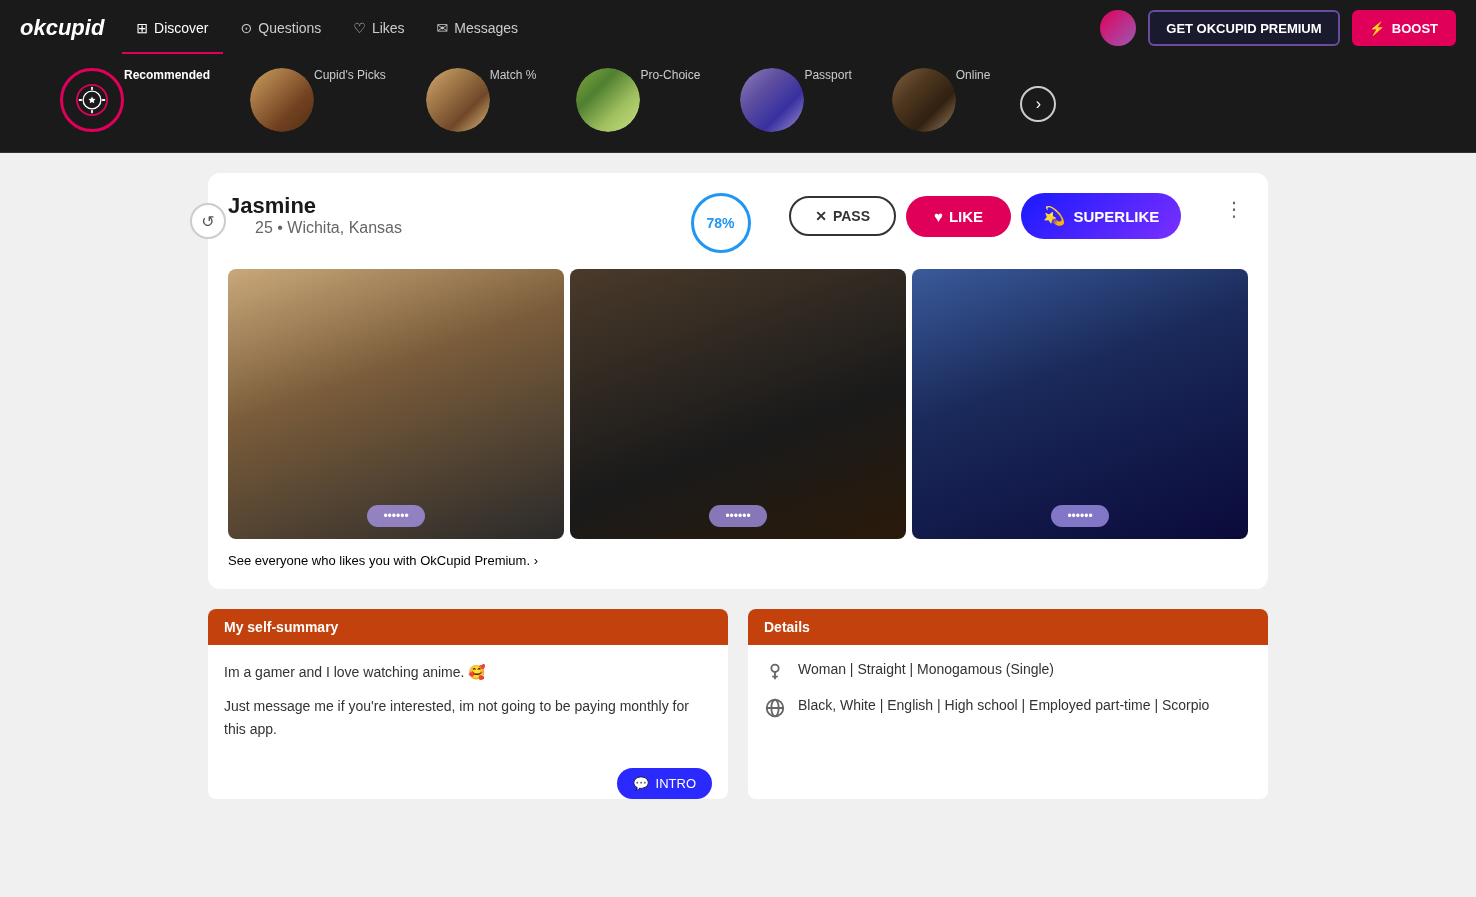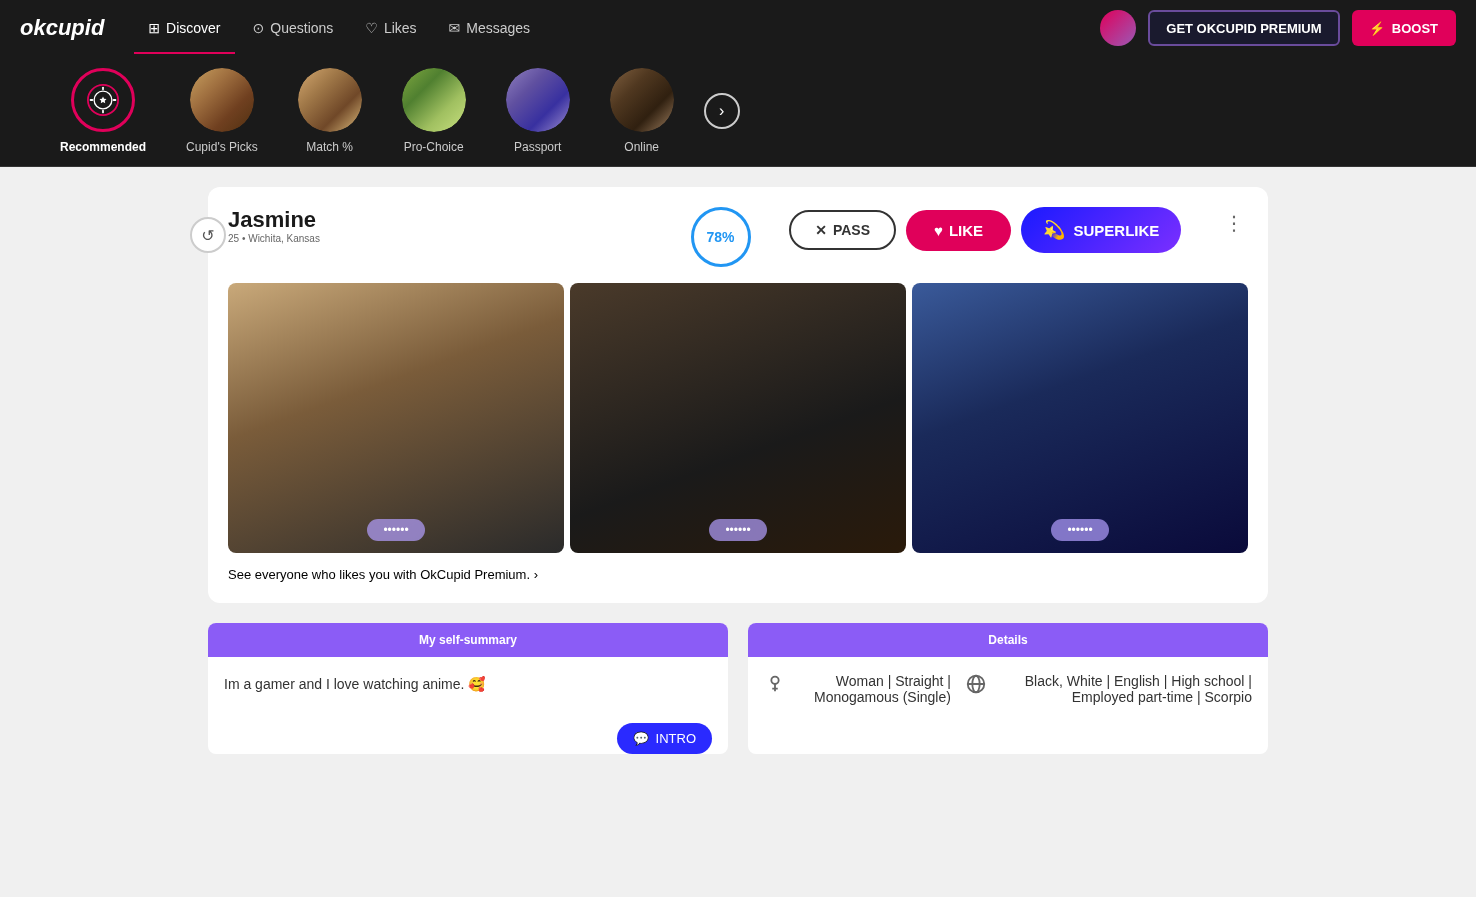--- a/index.html
+++ b/index.html
@@ -12,21 +12,21 @@
       align-items: center;
       padding: 0 20px;
       height: 56px;
       position: relative;
       z-index: 10;
     }
     .logo {
       color: white;
       font-size: 22px;
       font-weight: bold;
-      margin-right: 30px;
+      margin-right: 18px;
       font-style: italic;
     }
     .nav {
       display: flex;
       align-items: center;
       gap: 4px;
       flex: 1;
     }
     .nav-item {
       color: #ccc;
@@ -96,22 +96,21 @@
       border-bottom: 1px solid #333;
       overflow-x: auto;
     }
     .category-items {
       display: flex;
       align-items: center;
       gap: 0;
     }
     .category-item {
       display: flex;
-      flex-direction: column;
-      align-items: center;
+      flex-direction: row;
       padding: 12px 20px;
       cursor: pointer;
       min-width: 100px;
     }
     .category-item .cat-icon {
       width: 64px;
       height: 64px;
       border-radius: 50%;
       margin-bottom: 8px;
       overflow: hidden;
@@ -197,22 +196,23 @@
     }
     .profile-name-area {
       flex: 1;
     }
     .profile-name {
       font-size: 22px;
       font-weight: 700;
       color: #1a1a1a;
     }
     .profile-sub {
-      font-size: 10px;
+      font-size: 16px;
       color: #666;
+      margin-left: 27px;
     }
     .match-circle {
       width: 60px;
       height: 60px;
       border-radius: 50%;
       border: 3px solid #2196F3;
       display: flex;
       align-items: center;
       justify-content: center;
       font-size: 14px;
@@ -320,26 +320,25 @@
       display: grid;
       grid-template-columns: 1fr 1fr;
       gap: 20px;
     }
     .section-card {
       background: white;
       border-radius: 8px;
       overflow: hidden;
     }
     .section-header {
-      background: #8b5cf6;
+      background: #c2410c;
       color: white;
       padding: 10px 16px;
-      font-size: 12px;
+      font-size: 14px;
       font-weight: 600;
-      text-align: center;
     }
     .section-body {
       padding: 16px;
     }
     .self-summary-text {
       font-size: 14px;
       color: #333;
       line-height: 1.6;
     }
     .self-summary-text p + p {
@@ -355,21 +354,21 @@
       border-radius: 20px;
       font-size: 13px;
       cursor: pointer;
       display: flex;
       align-items: center;
       gap: 6px;
     }
     .details-list {
       list-style: none;
       display: flex;
-      flex-direction: row;
+      flex-direction: column;
       gap: 14px;
       text-align: right;
     }
     .detail-item {
       display: flex;
       align-items: flex-start;
       gap: 12px;
       font-size: 14px;
       color: #333;
     }
@@ -537,20 +536,21 @@
     </a>
   </div>
 
   <div class="bottom-sections">
 
     <div class="section-card">
       <div class="section-header">My self-summary</div>
       <div class="section-body">
         <div class="self-summary-text">
           <p>Im a gamer and I love watching anime. 🥰</p>
+          <p>Just message me if you're interested, im not going to be paying monthly for this app.</p>
         </div>
         <div style="text-align:right;margin-top:16px;">
           <button class="intro-btn">
             <span>💬</span>
             <span>INTRO</span>
           </button>
         </div>
       </div>
     </div>
 

